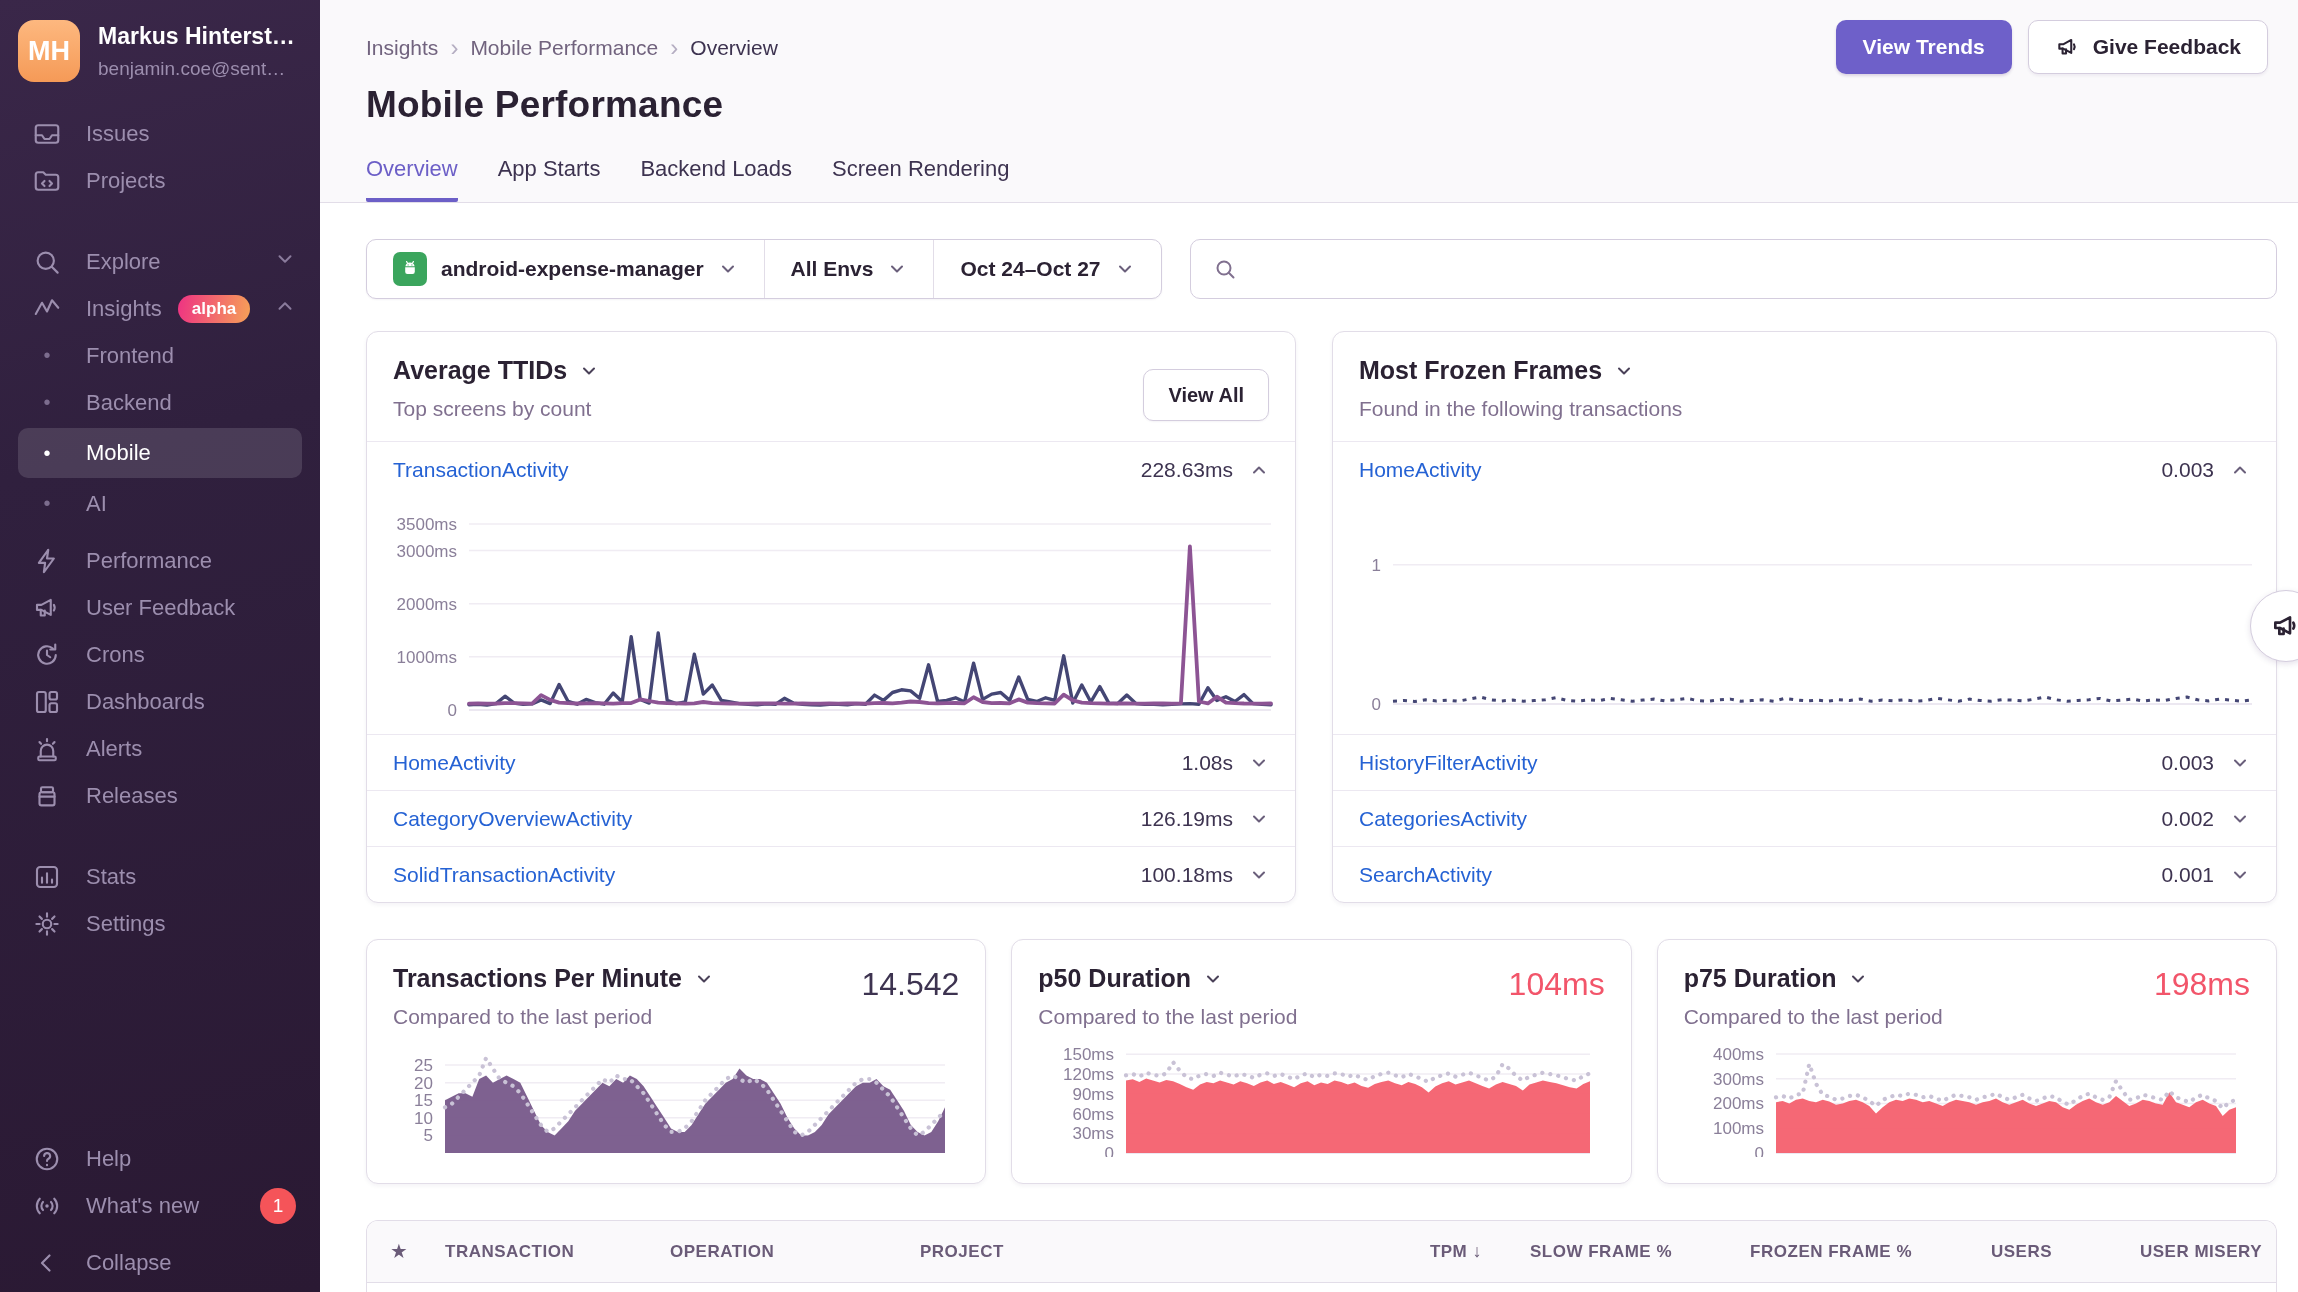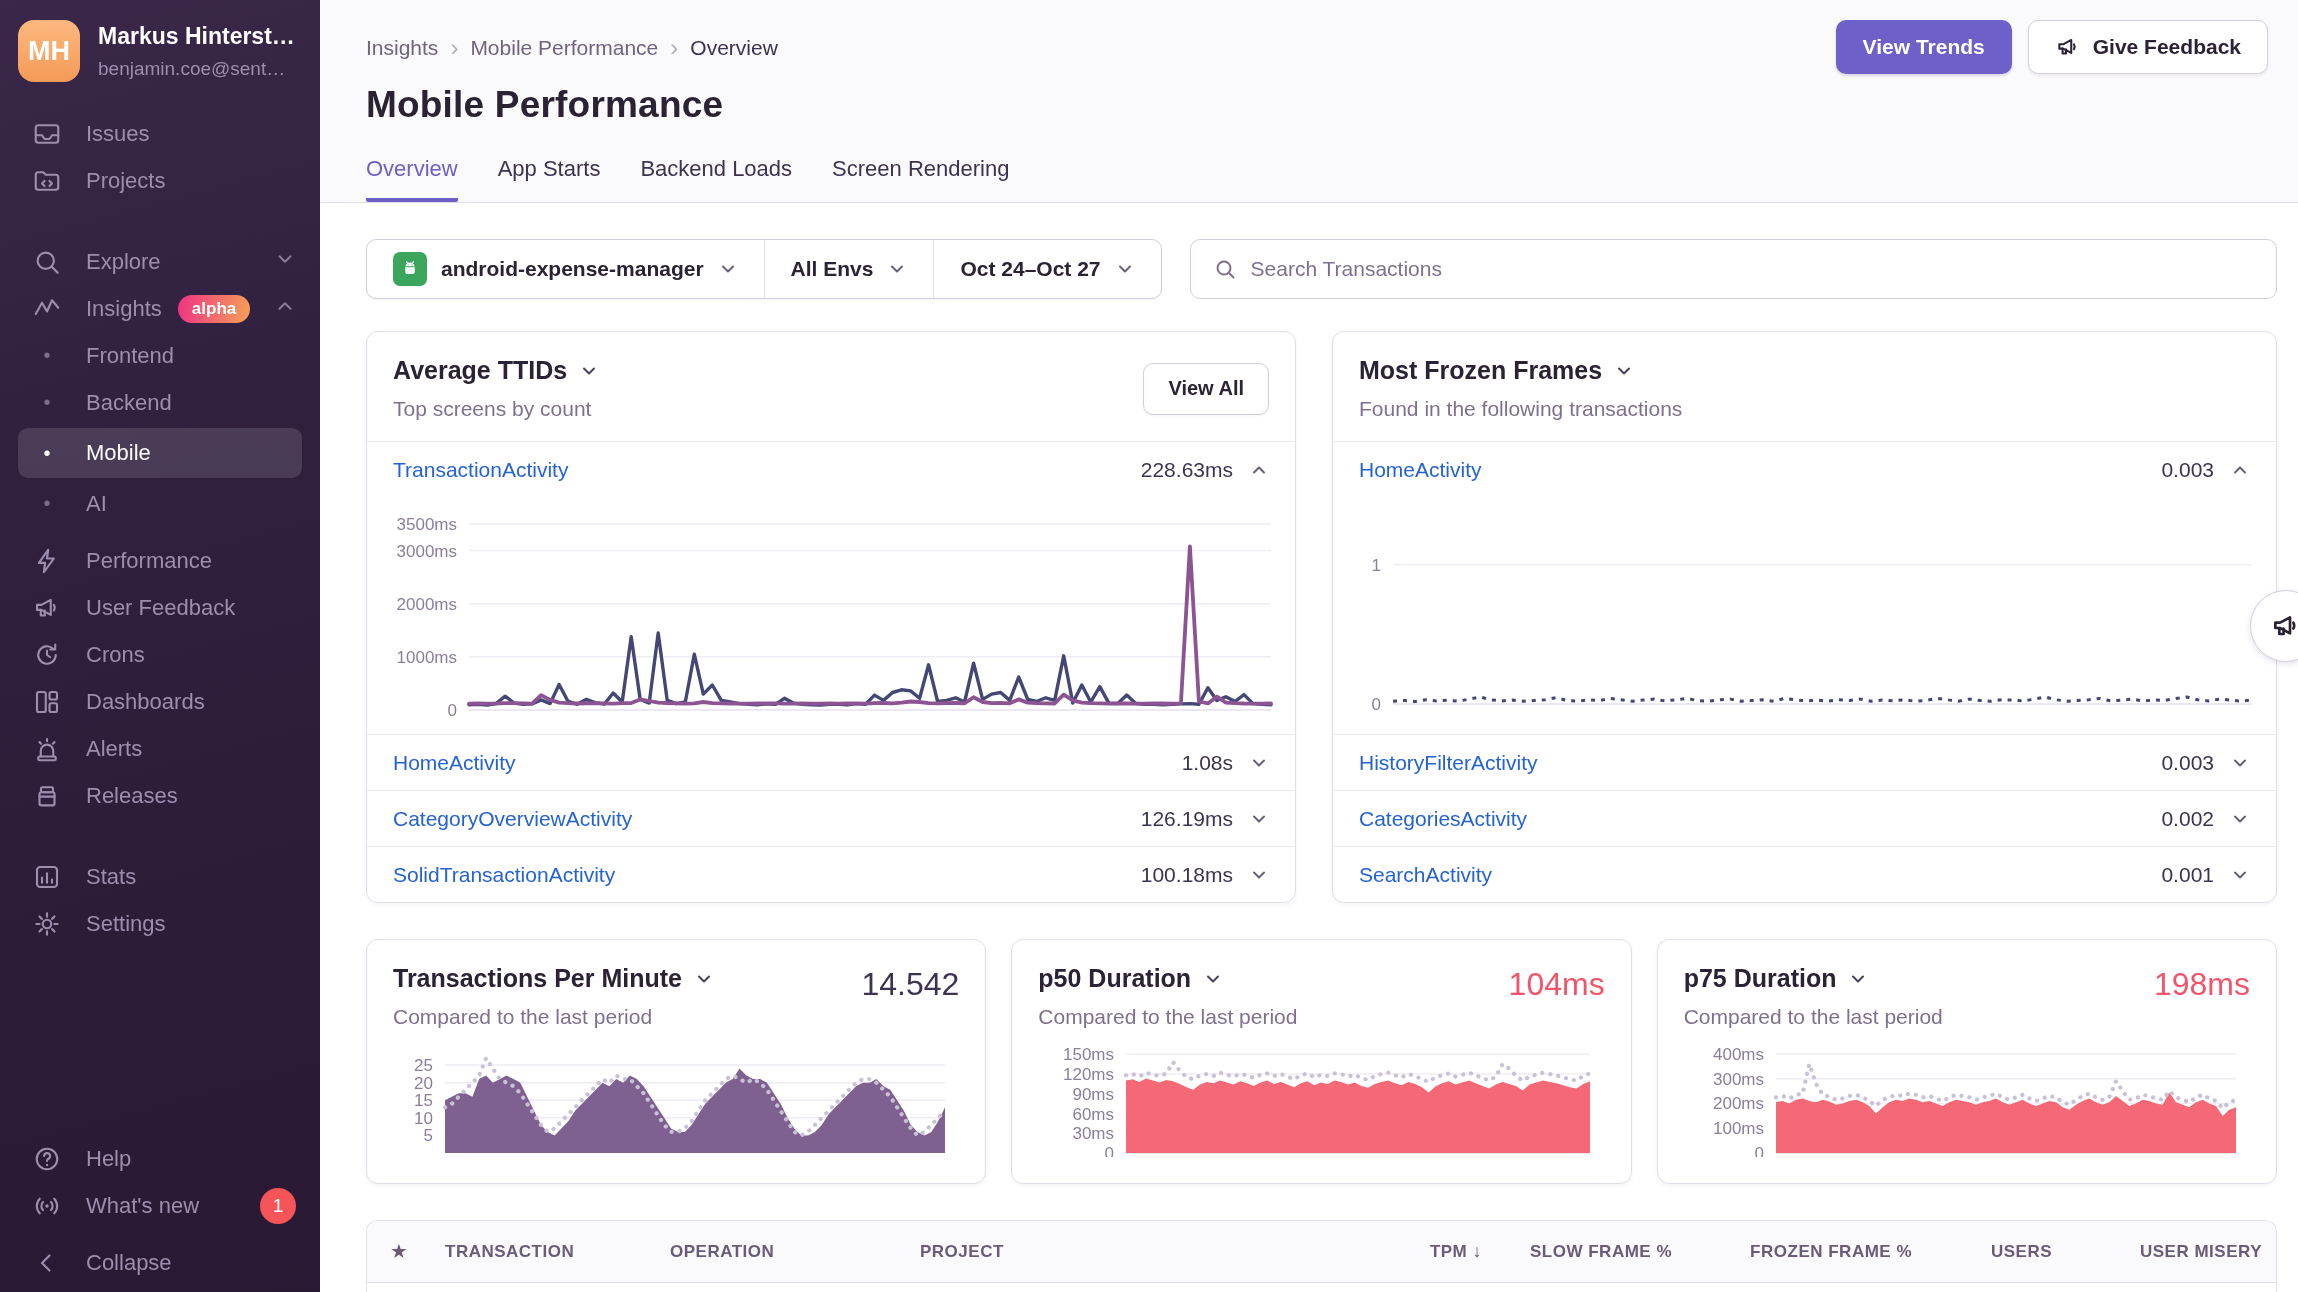--- a/index.html
+++ b/index.html
@@ -68,21 +68,21 @@
     padding:0 22px; background:#fff; }
   .search-box svg { width:24px; height:24px; stroke:#80708f; fill:none; stroke-width:2; stroke-linecap:round; }
   .search-box input { border:none; outline:none; flex:1; font-size:21px; color:#2b2233; font-family:inherit; background:transparent; }
   .search-box input::placeholder { color:#80708f; }
 
   
   .card { background:#fff; border:1px solid #e2dde8; border-radius:12px; box-shadow:0 2px 4px rgba(45,0,85,0.05); }
   .cards-row1 { display:flex; gap:36px; margin-top:32px; }
   .big-card.left { width:930px; flex:0 0 930px; }
   .big-card.right { flex:1; }
-  .card-head { display:flex; justify-content:space-between; align-items:center; padding:24px 26px 20px 26px; border-bottom:1px solid #ece8f1; }
+  .card-head { display:flex; justify-content:space-between; align-items:flex-end; padding:24px 26px 20px 26px; border-bottom:1px solid #ece8f1; }
   .card-title-row { display:flex; align-items:center; gap:12px; }
   .card-title { font-size:25px; font-weight:bold; color:#2b2233; }
   .card-sub { font-size:21px; color:#80708f; margin-top:12px; }
   .btn-viewall { font-size:20px; font-weight:bold; color:#2b2233; background:#fff; border:1px solid #d4cdde; border-radius:10px;
     height:52px; padding:0 24px; cursor:pointer; box-shadow:0 1px 2px rgba(45,0,85,0.05); }
   .t-row { display:flex; justify-content:space-between; align-items:center; padding:0 26px; height:56px; }
   .t-row + .t-row, .t-rows .t-row { border-top:1px solid #ece8f1; }
   .t-link { font-size:21px; color:#2562d4; cursor:pointer; text-decoration:none; }
   .t-valwrap { display:flex; align-items:center; gap:16px; }
   .t-val { font-size:21px; color:#3d3350; }
@@ -366,21 +366,20 @@
             <svg class="chev" viewBox="0 0 24 24">
                 <path d="M6 9l6 6 6-6"></path>
               </svg>
           </div>
         </div>
         <div class="search-box">
           <svg viewBox="0 0 24 24">
               <circle cx="11" cy="11" r="6.5"></circle>
               <path d="M15.8 15.8 20.5 20.5"></path>
             </svg>
-          <input type="text" placeholder="Search Transactions" style="">
         </div>
       </div>
 
       <div class="cards-row1">
 
         <div class="card big-card left">
           <div class="card-head">
             <div>
               <div class="card-title-row">
                 <span class="card-title">Average TTIDs</span>

